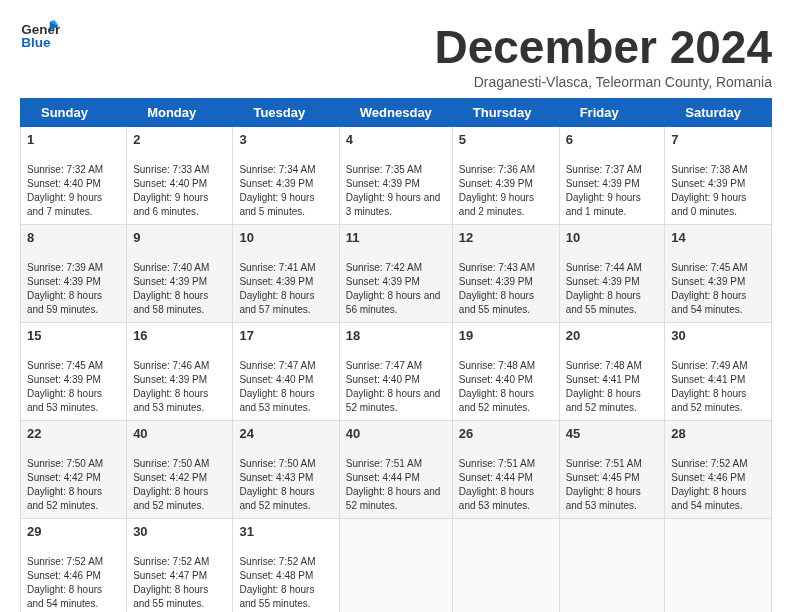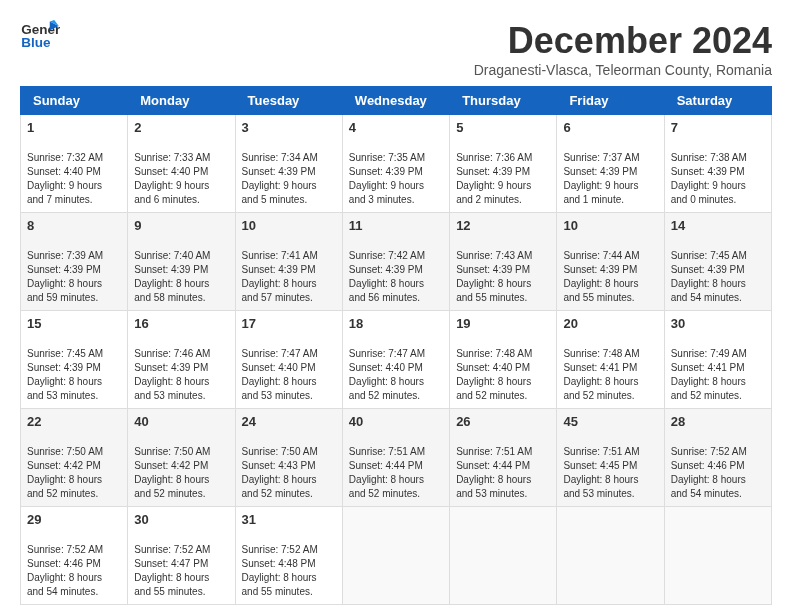--- a/index.html
+++ b/index.html
@@ -14,40 +14,39 @@
       display: flex;
       justify-content: space-between;
       align-items: flex-start;
       margin-bottom: 4px;
     }
     .logo-icon {
       width: 40px;
       height: 30px;
     }
     .month-title {
-      font-size: 36px;
+      font-size: 46px;
       font-weight: bold;
       color: #333;
-      text-align: right;
     }
     .subtitle {
       text-align: right;
       font-size: 14px;
       color: #555;
       margin-bottom: 4px;
     }
     .calendar {
       width: 100%;
       border-collapse: collapse;
     }
     .calendar th {
       background-color: #1565c0;
       color: #fff;
       text-align: left;
-      padding: 6px 12px;
+      padding: 6px 20px;
       font-size: 13px;
       font-weight: bold;
       border: 1px solid #1565c0;
     }
     .calendar td {
       vertical-align: top;
       padding: 5px 6px;
       border: 1px solid #ddd;
       font-size: 10.5px;
       color: #333;

